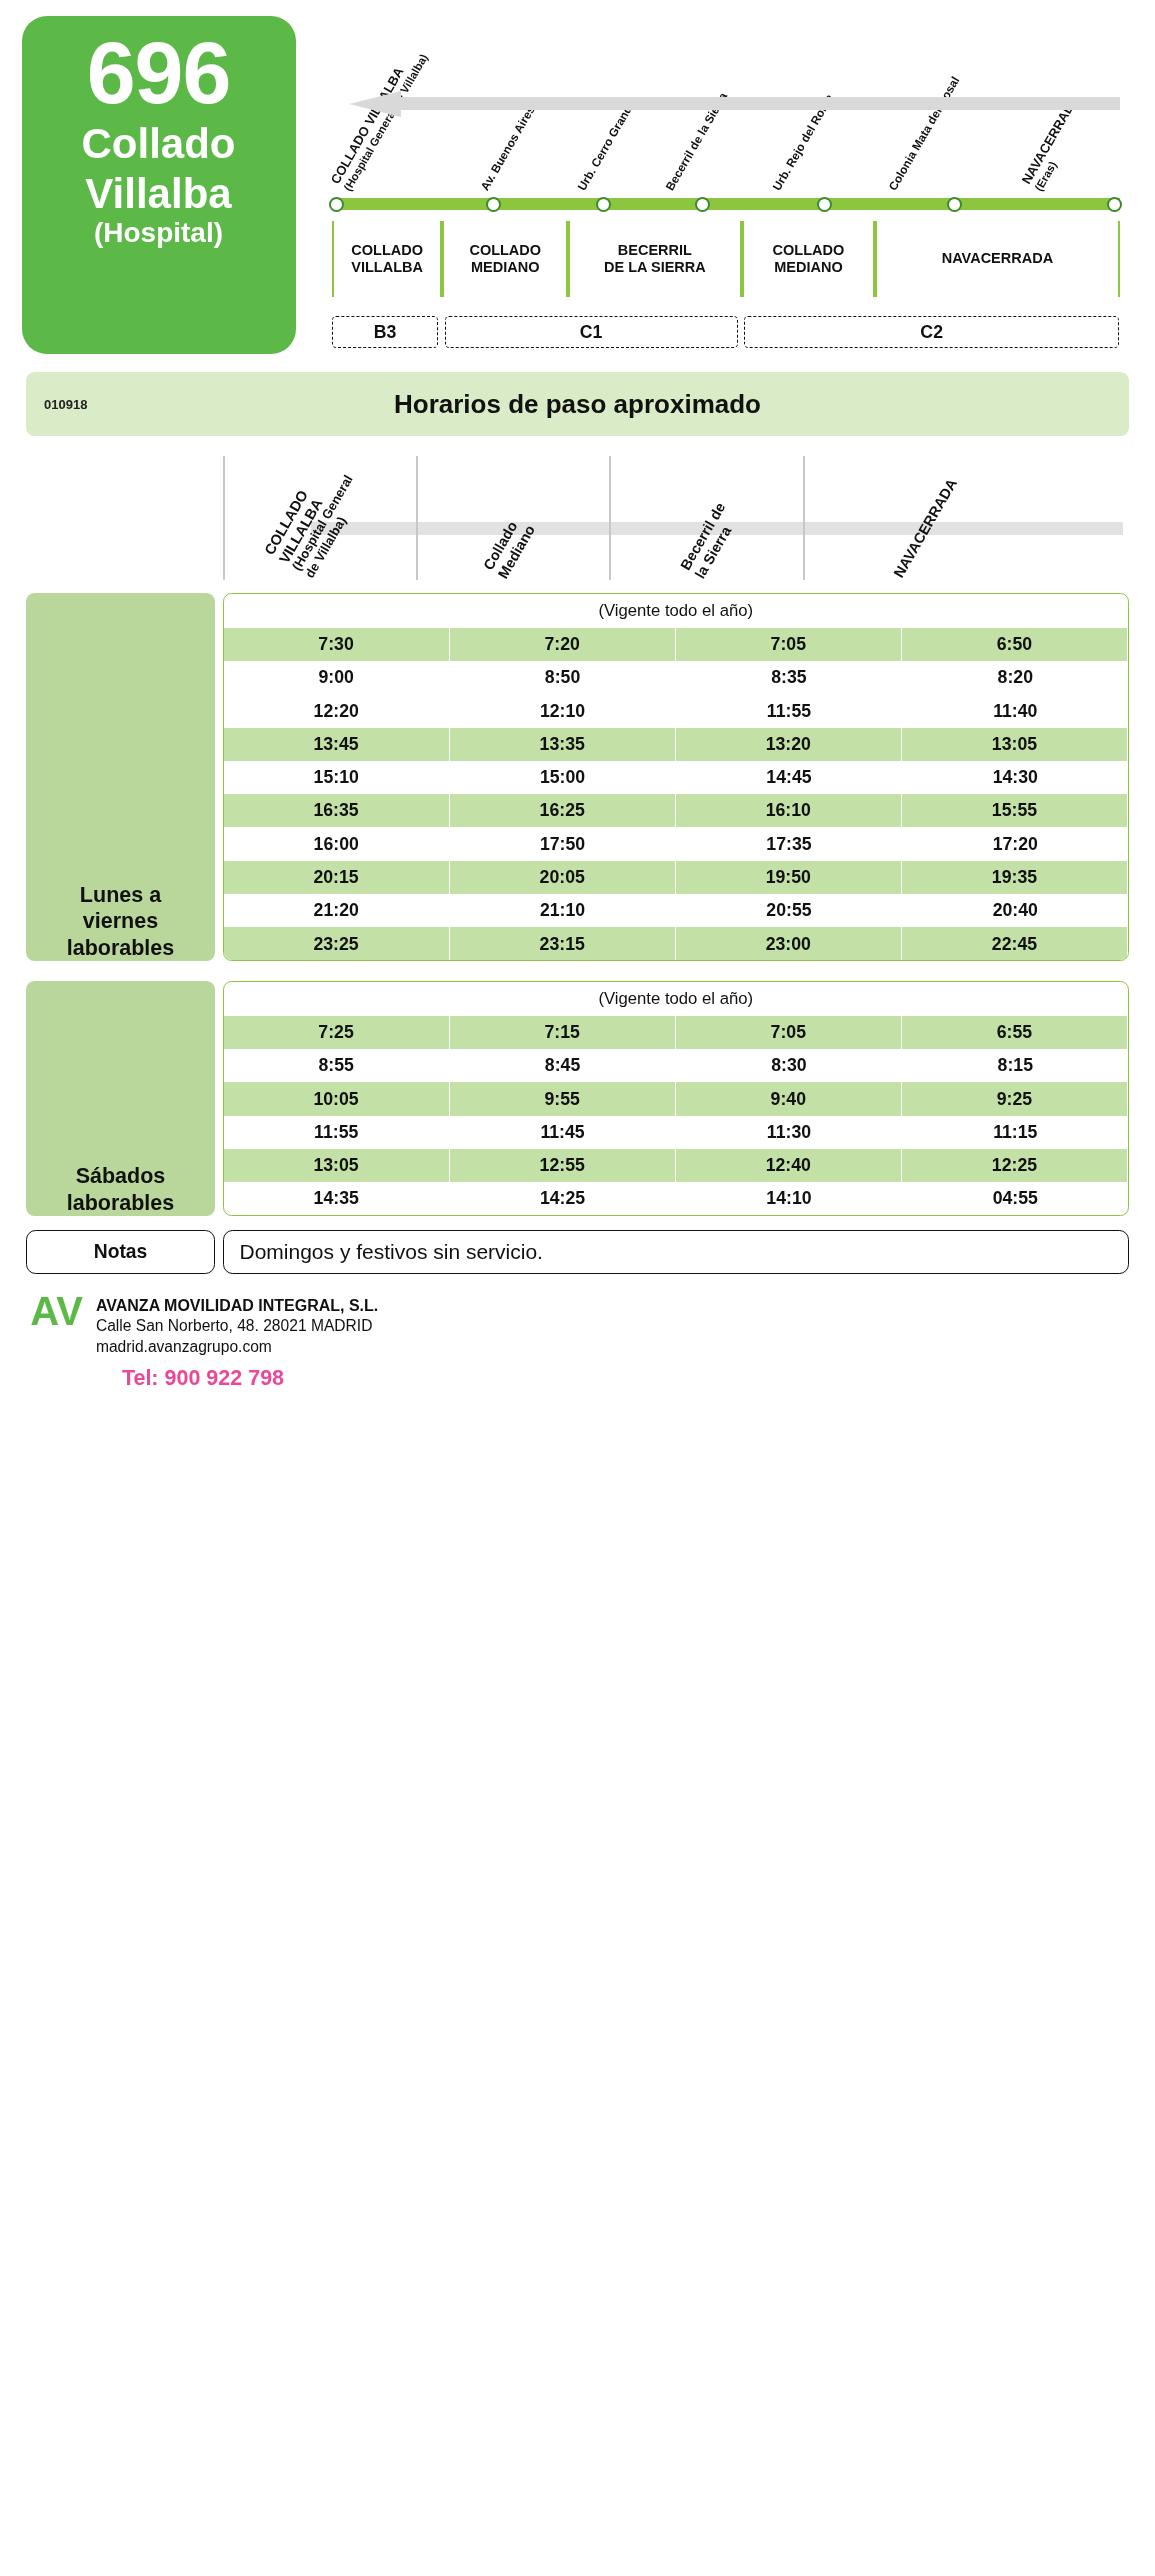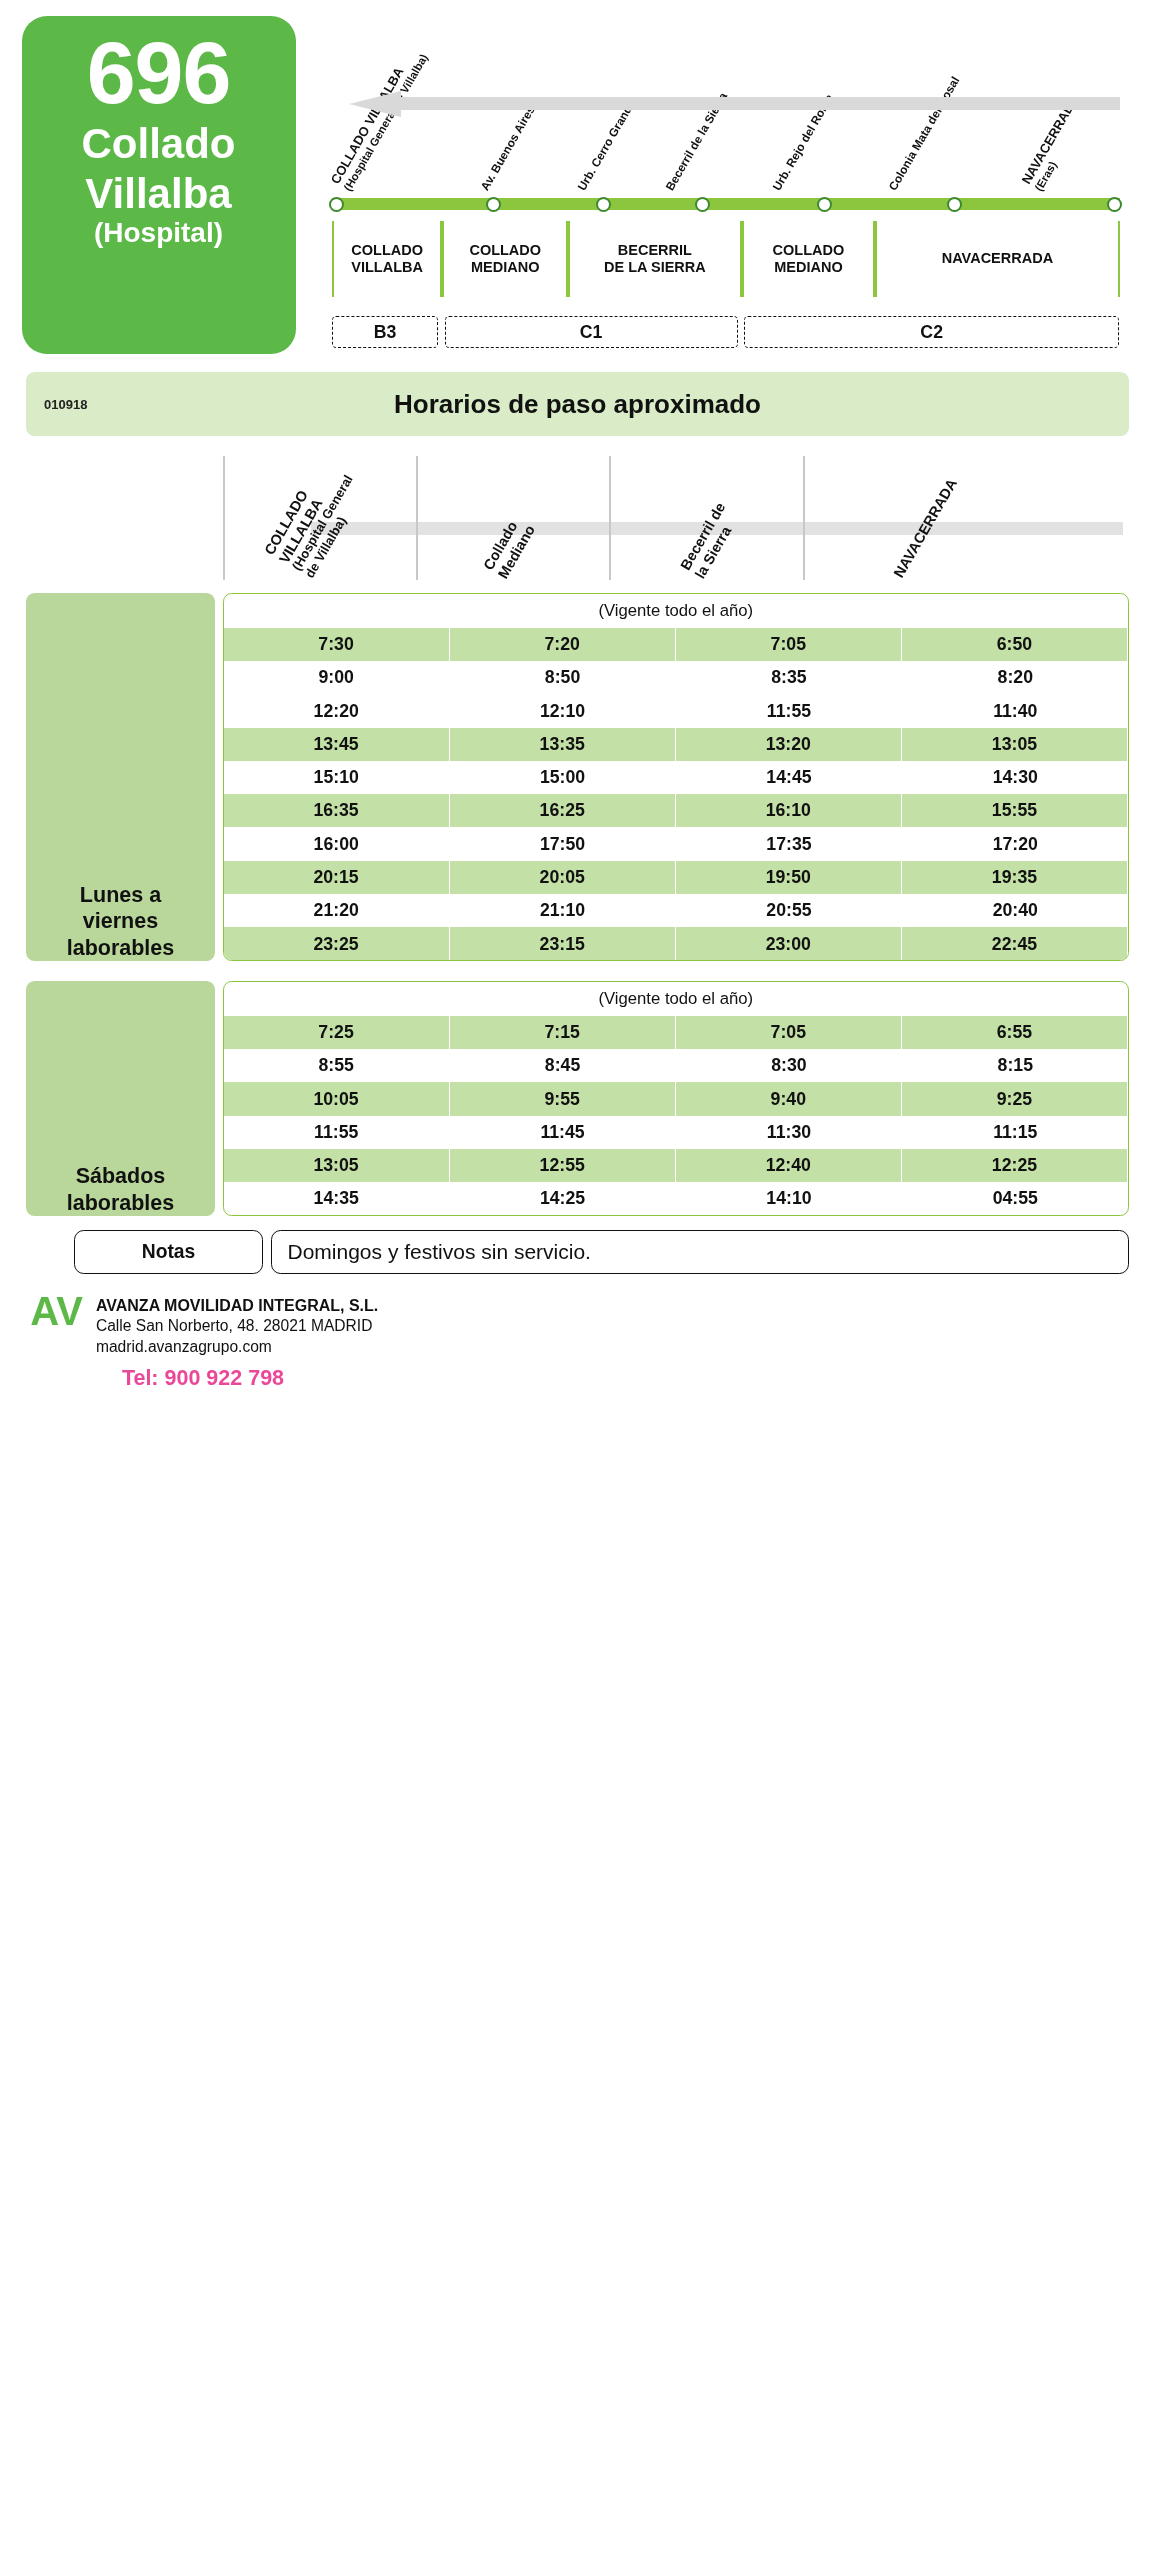--- a/index.html
+++ b/index.html
@@ -319,21 +319,20 @@
     border-radius: 9.7px;
     display: flex;
     align-items: center;
     justify-content: center;
     font-size: 19.3px;
     font-weight: bold;
     color: #111111;
     margin-right: 7.5px;
     padding: 7.5px 0;
     box-sizing: border-box;
-    margin-left: 48px;
   }
   .notes-box {
     flex: 1 1 auto;
     border: 1.6px solid #111111;
     border-radius: 9.7px;
     display: flex;
     align-items: center;
     padding: 9px 16px;
     font-size: 21px;
     color: #111111;

